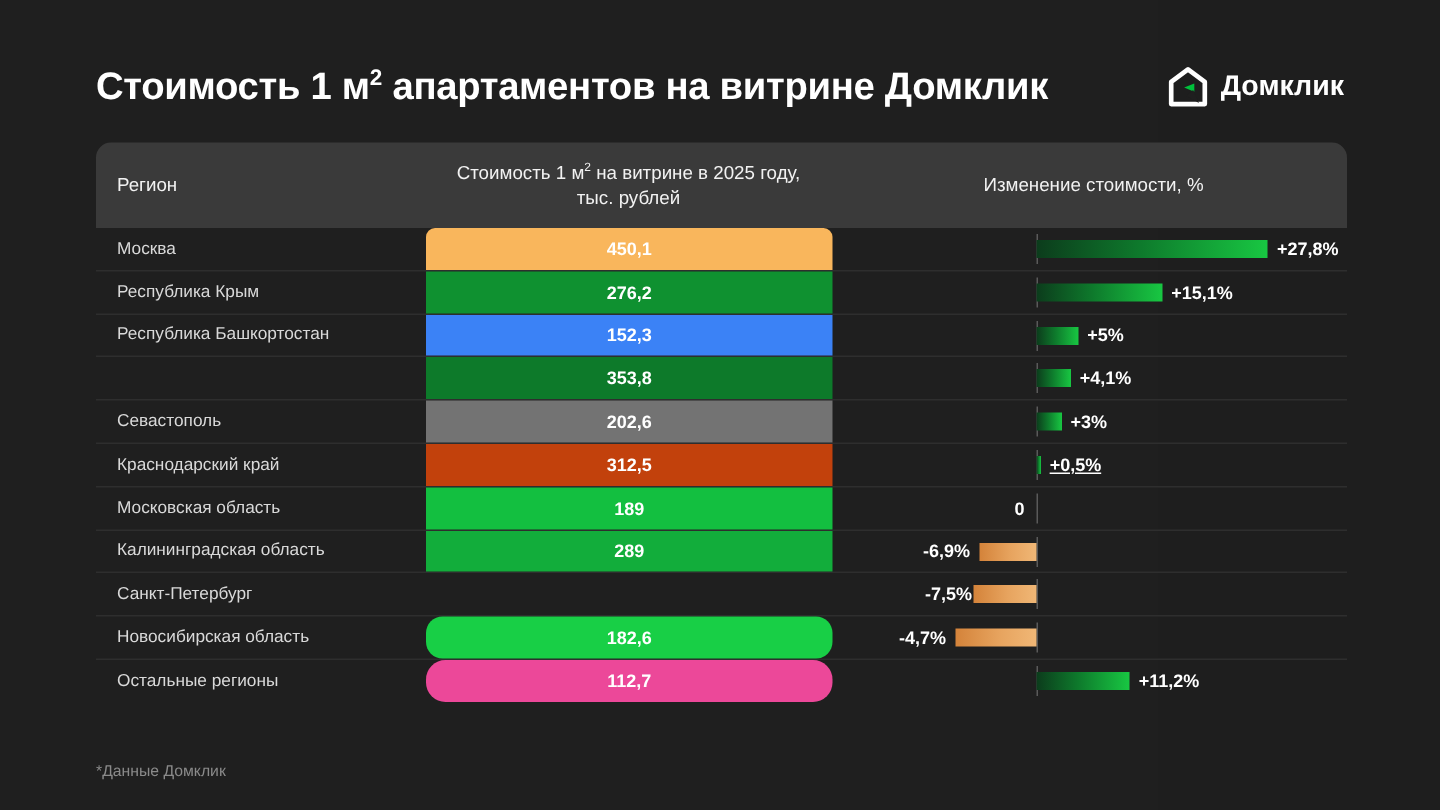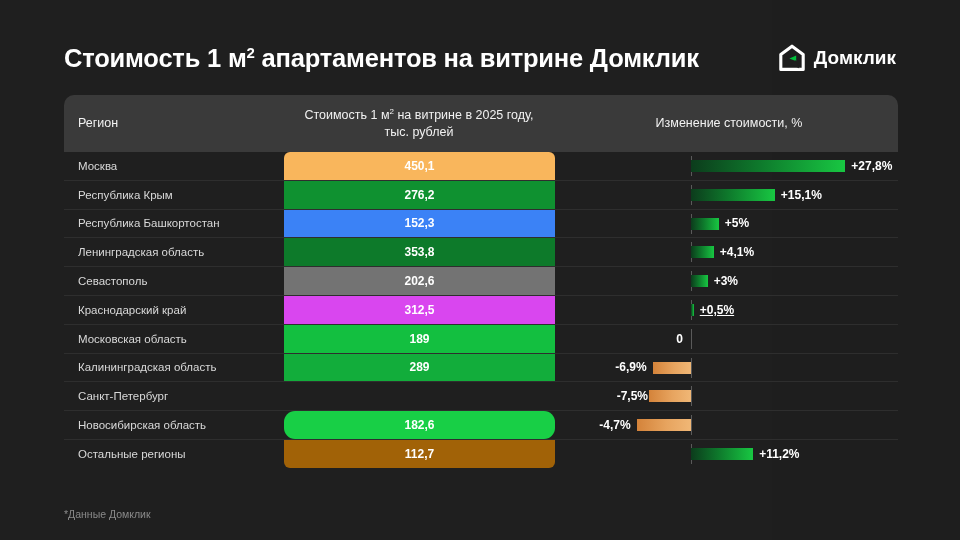--- a/index.html
+++ b/index.html
@@ -247,40 +247,39 @@
         <div class="row">
           <div class="cell-region">Республика Башкортостан</div>
           <div class="cell-value" style="background: #3b82f6;">152,3</div>
           <div class="cell-change">
             <div class="zero-line"></div>
             <div class="bar pos" style="width: 27.75px; background: linear-gradient(90deg, rgb(12, 60, 28) 0%, rgb(14, 122, 44) 45%, rgb(24, 199, 66) 100%);"></div>
             <div class="pct right-of" style="left: 169.75px;">+5%</div>
           </div>
         </div>
         <div class="row">
-          <div class="cell-region">Ленинградская область</div>
           <div class="cell-value" style="background: rgb(13, 122, 42);">353,8</div>
           <div class="cell-change">
             <div class="zero-line"></div>
             <div class="bar pos" style="width: 22.755px; background: linear-gradient(90deg, rgb(12, 60, 28) 0%, rgb(14, 122, 44) 45%, rgb(24, 199, 66) 100%);"></div>
             <div class="pct right-of" style="left: 164.755px;">+4,1%</div>
           </div>
         </div>
         <div class="row">
           <div class="cell-region">Севастополь</div>
           <div class="cell-value" style="background: #737373;">202,6</div>
           <div class="cell-change">
             <div class="zero-line"></div>
             <div class="bar pos" style="width: 16.65px; background: linear-gradient(90deg, rgb(12, 60, 28) 0%, rgb(14, 122, 44) 45%, rgb(24, 199, 66) 100%);"></div>
             <div class="pct right-of" style="left: 158.65px;">+3%</div>
           </div>
         </div>
         <div class="row">
           <div class="cell-region">Краснодарский край</div>
-          <div class="cell-value" style="background: #d946ef;">312,5</div>
+          <div class="cell-value" style="background: #c2410c;">312,5</div>
           <div class="cell-change">
             <div class="zero-line"></div>
             <div class="bar pos" style="width: 2.775px; background: linear-gradient(90deg, rgb(12, 60, 28) 0%, rgb(14, 122, 44) 45%, rgb(24, 199, 66) 100%);"></div>
             <div class="pct right-of" style="left: 144.775px; text-decoration: underline;">+0,5%</div>
           </div>
         </div>
         <div class="row">
           <div class="cell-region">Московская область</div>
           <div class="cell-value" style="background: rgb(19, 191, 64);">189</div>
           <div class="cell-change">
@@ -309,21 +308,21 @@
           <div class="cell-region">Новосибирская область</div>
           <div class="cell-value" style="background: rgb(24, 207, 70); border-radius: 11px;">182,6</div>
           <div class="cell-change">
             <div class="zero-line"></div>
             <div class="bar neg" style="width: 54.39px; background: linear-gradient(90deg, rgb(212, 131, 58) 0%, rgb(231, 164, 95) 55%, rgb(240, 183, 118) 100%);"></div>
             <div class="pct left-of" style="right: 267.39px;">-4,7%</div>
           </div>
         </div>
         <div class="row">
           <div class="cell-region">Остальные регионы</div>
-          <div class="cell-value" style="background: #a16207;">112,7</div>
+          <div class="cell-value" style="background: #ec4899; border-radius: 13px;">112,7</div>
           <div class="cell-change">
             <div class="zero-line"></div>
             <div class="bar pos" style="width: 62.16px; background: linear-gradient(90deg, rgb(12, 60, 28) 0%, rgb(14, 122, 44) 45%, rgb(24, 199, 66) 100%);"></div>
             <div class="pct right-of" style="left: 204.16px;">+11,2%</div>
           </div>
         </div>
       </div>
   </div>
 
   <div id="footnote">*Данные Домклик</div>

